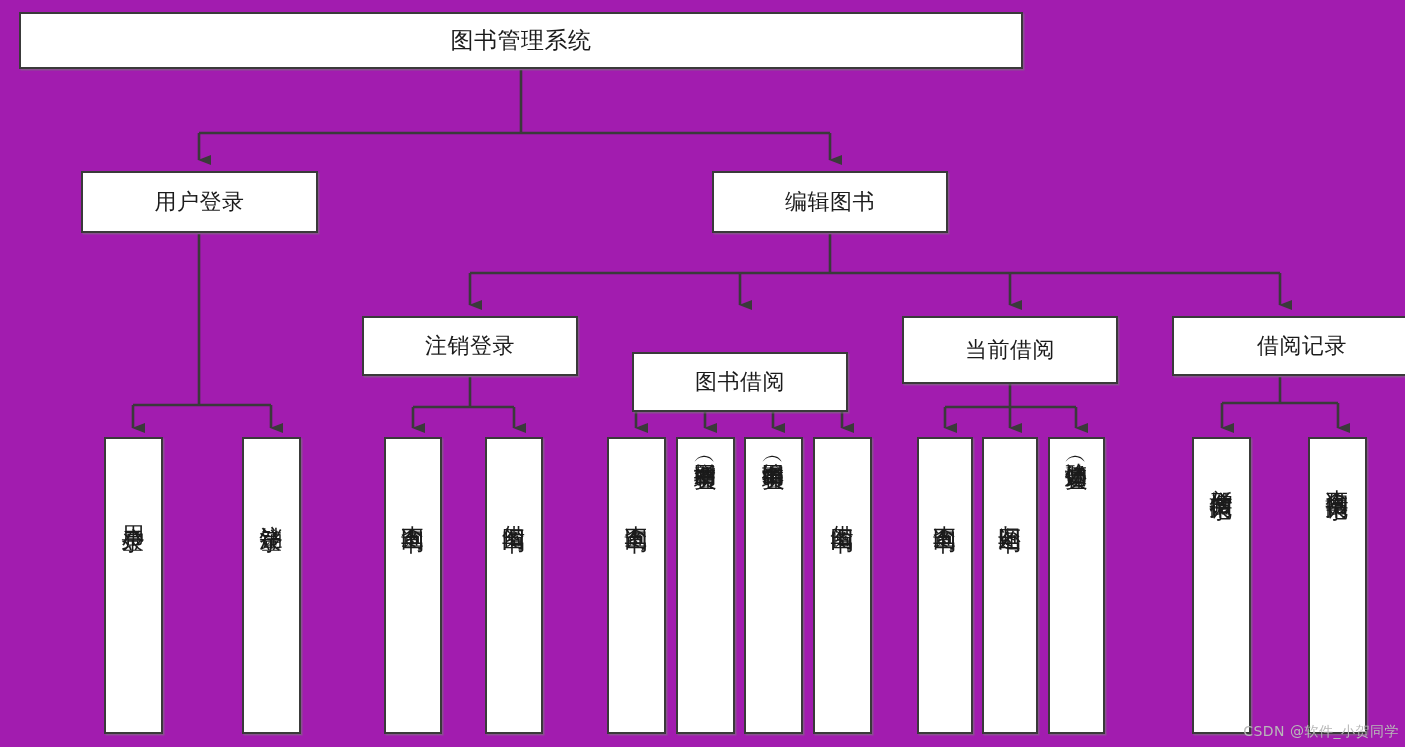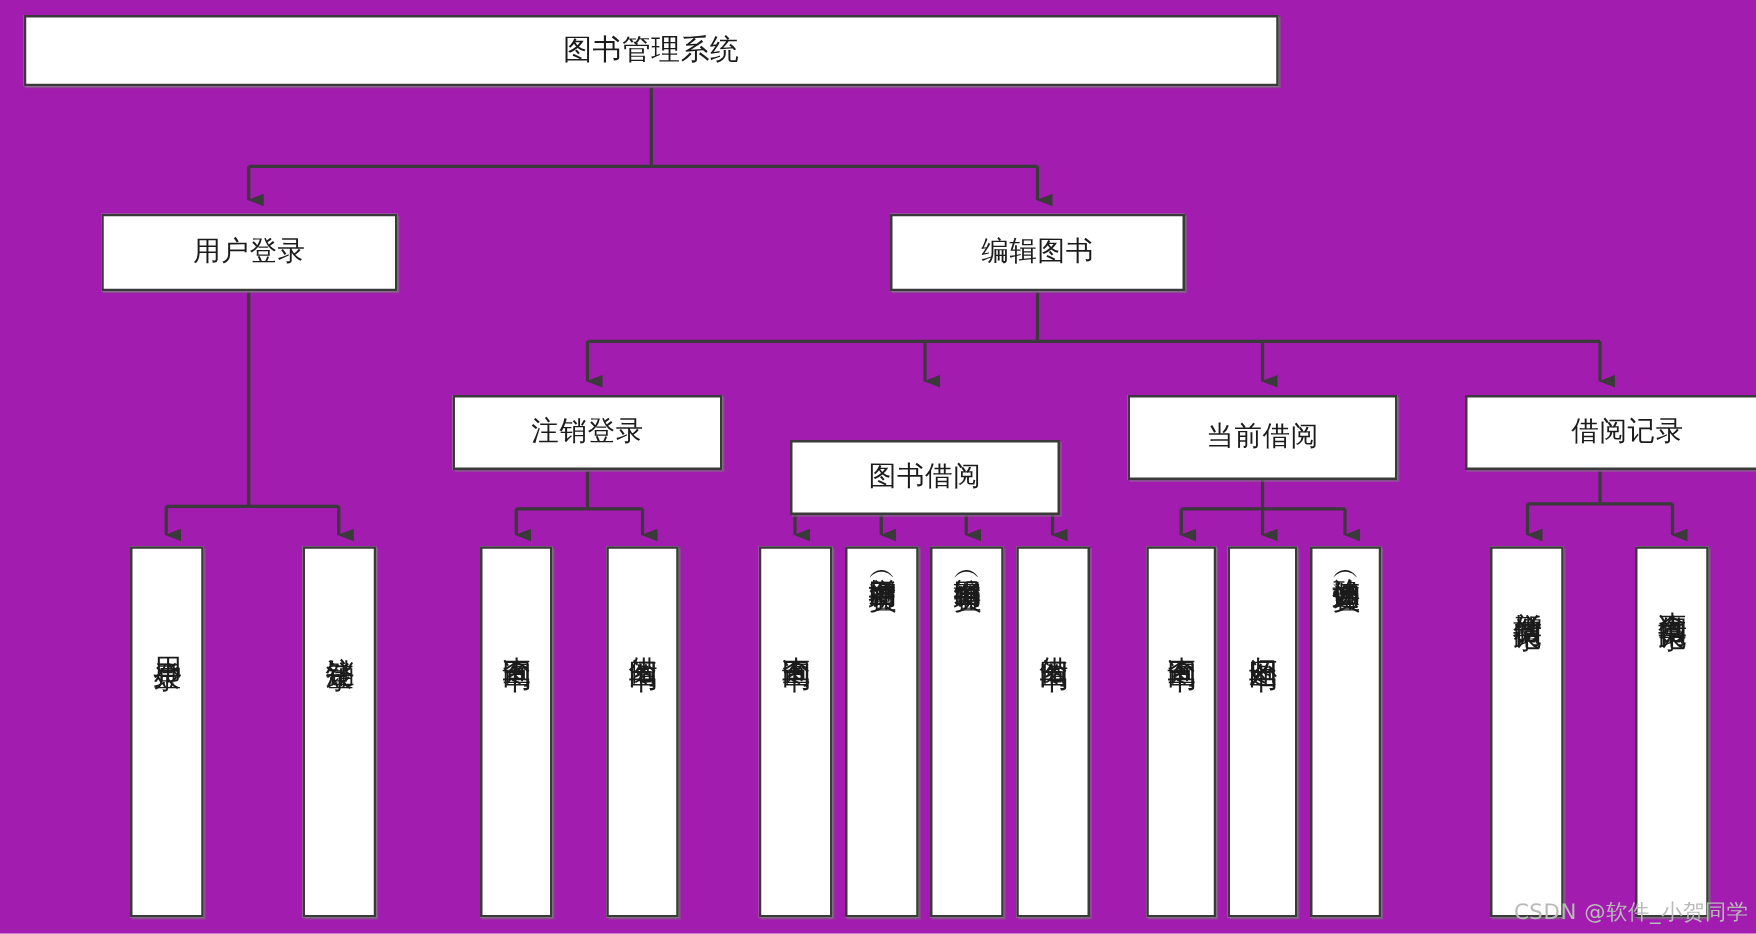--- a/index.html
+++ b/index.html
@@ -61,21 +61,21 @@
     white-space: normal;
   }
   .node.vert.tall .lbl {
     font-size: 22px;
     letter-spacing: 1px;
   }
   #watermark {
     position: absolute;
     right: 6px;
     bottom: 6px;
-    font-size: 17px;
+    font-size: 14px;
     color: #b9b9b9;
     letter-spacing: 0.5px;
     user-select: none;
   }
 </style>
 </head>
 <body>
 
 <div id="canvas">
 

